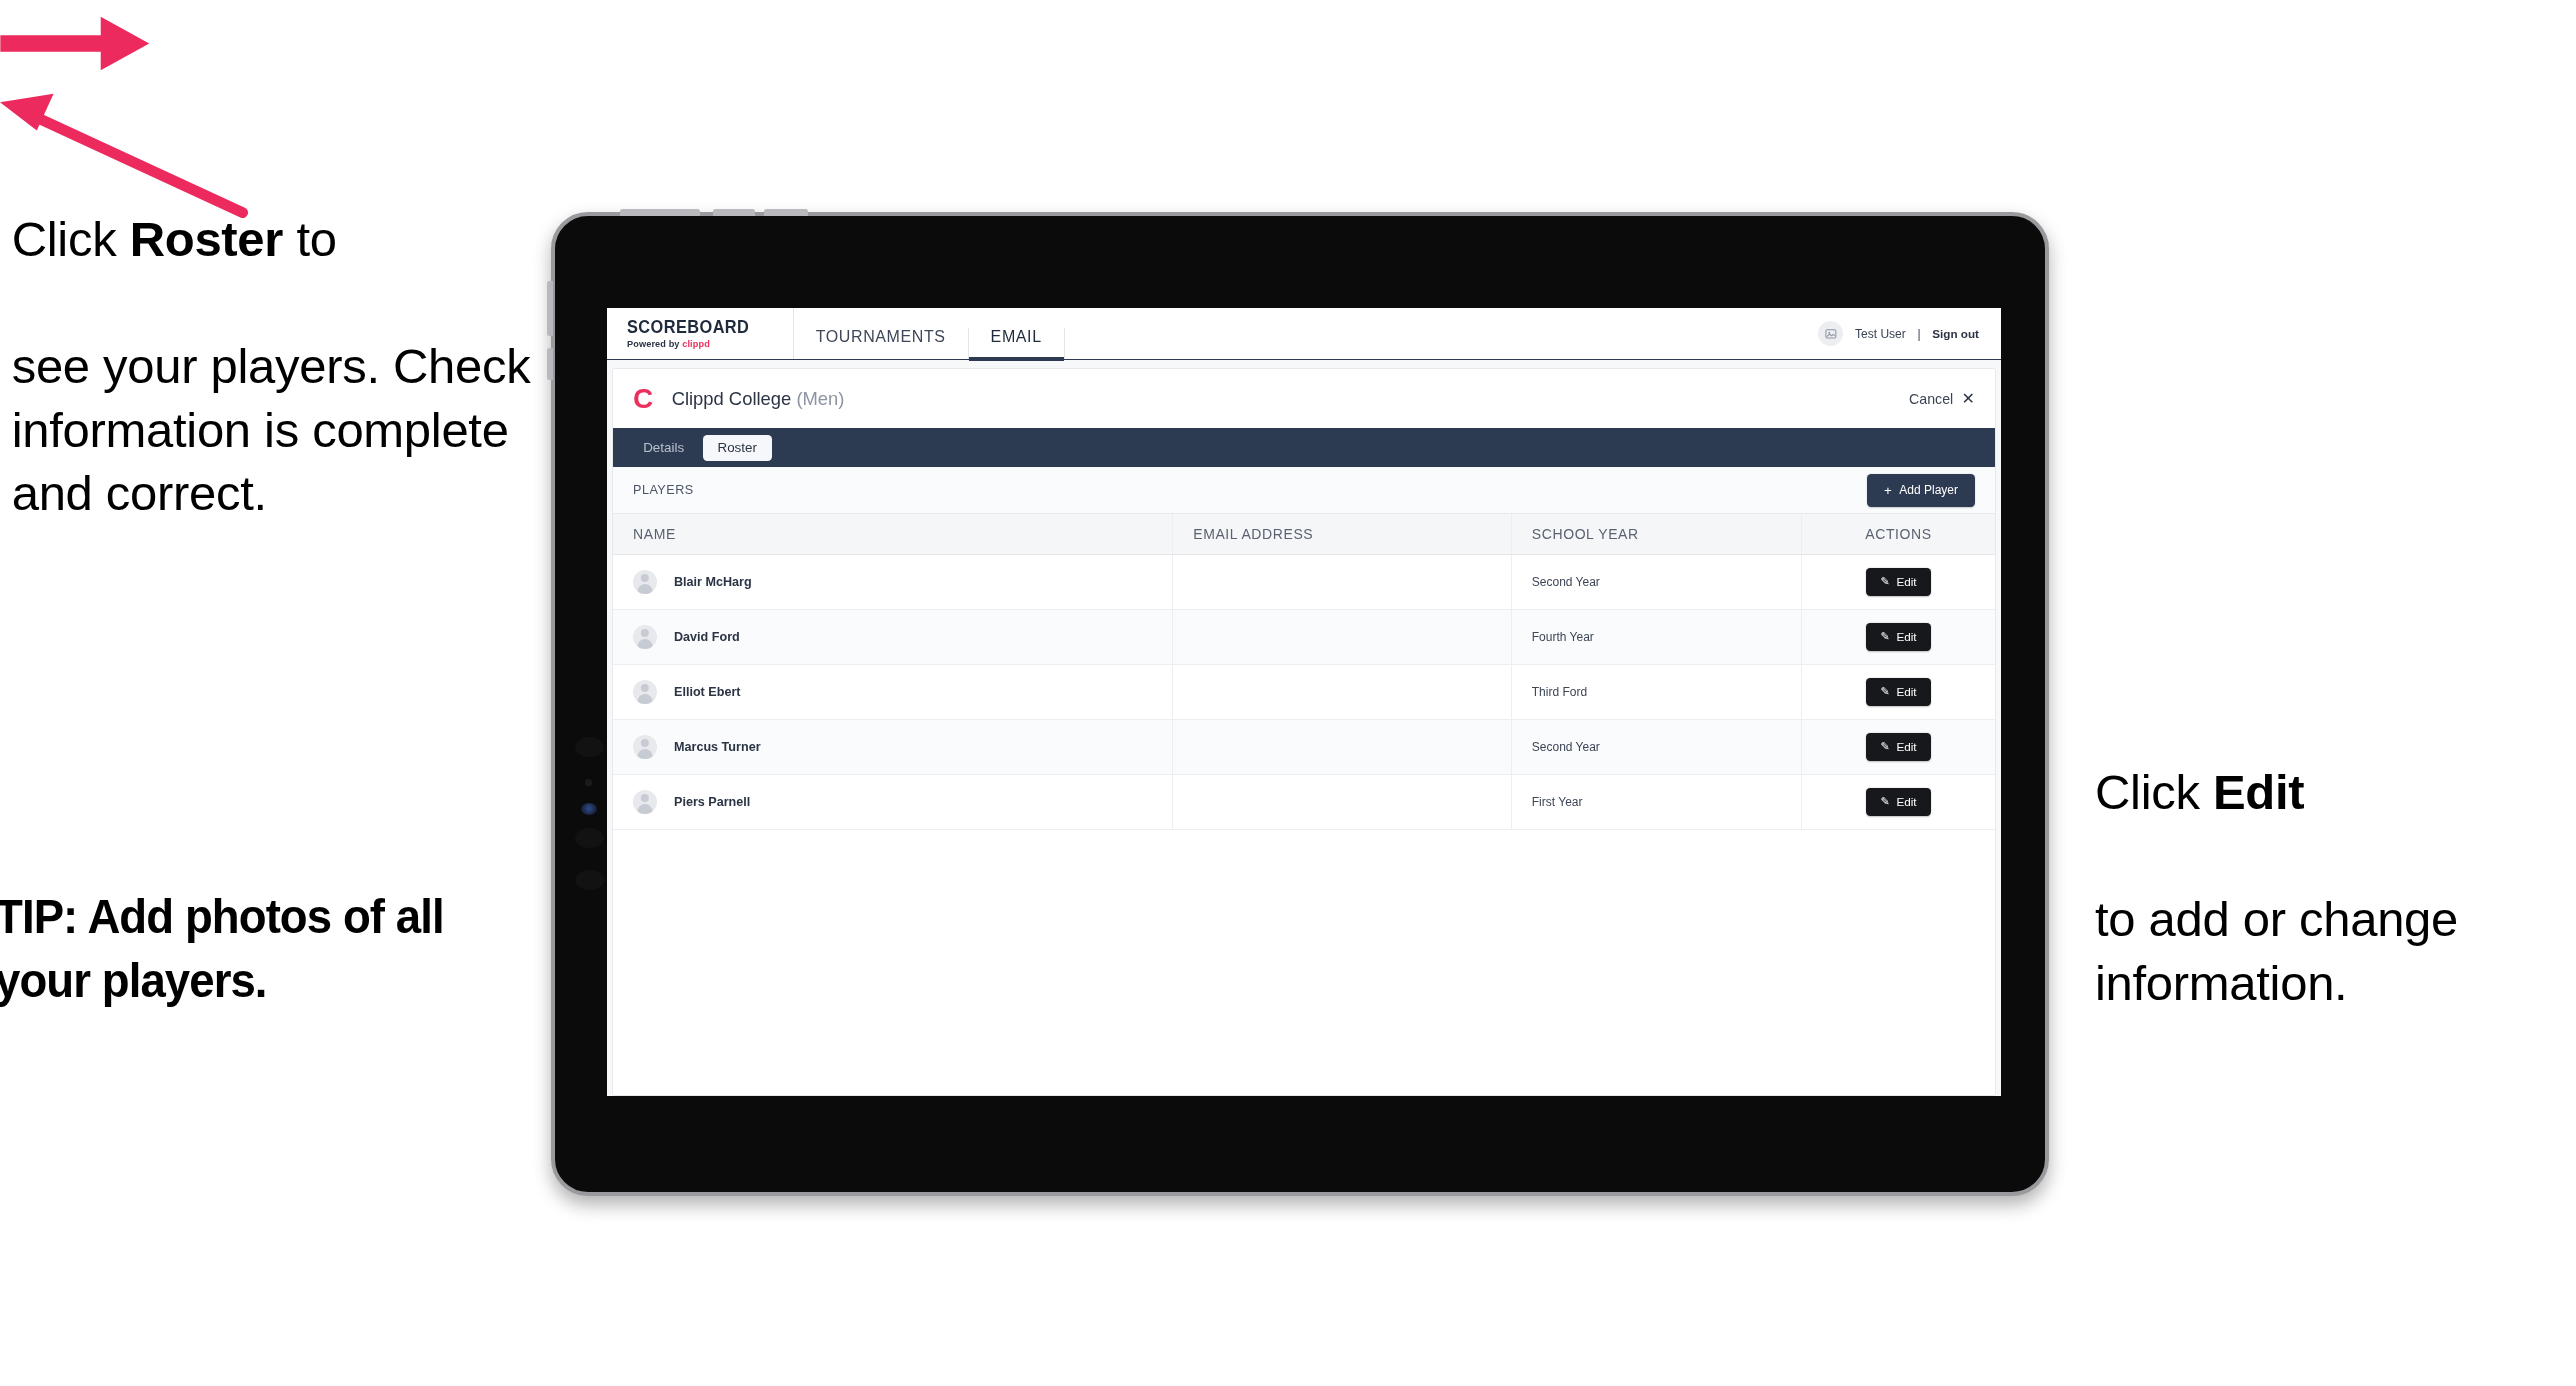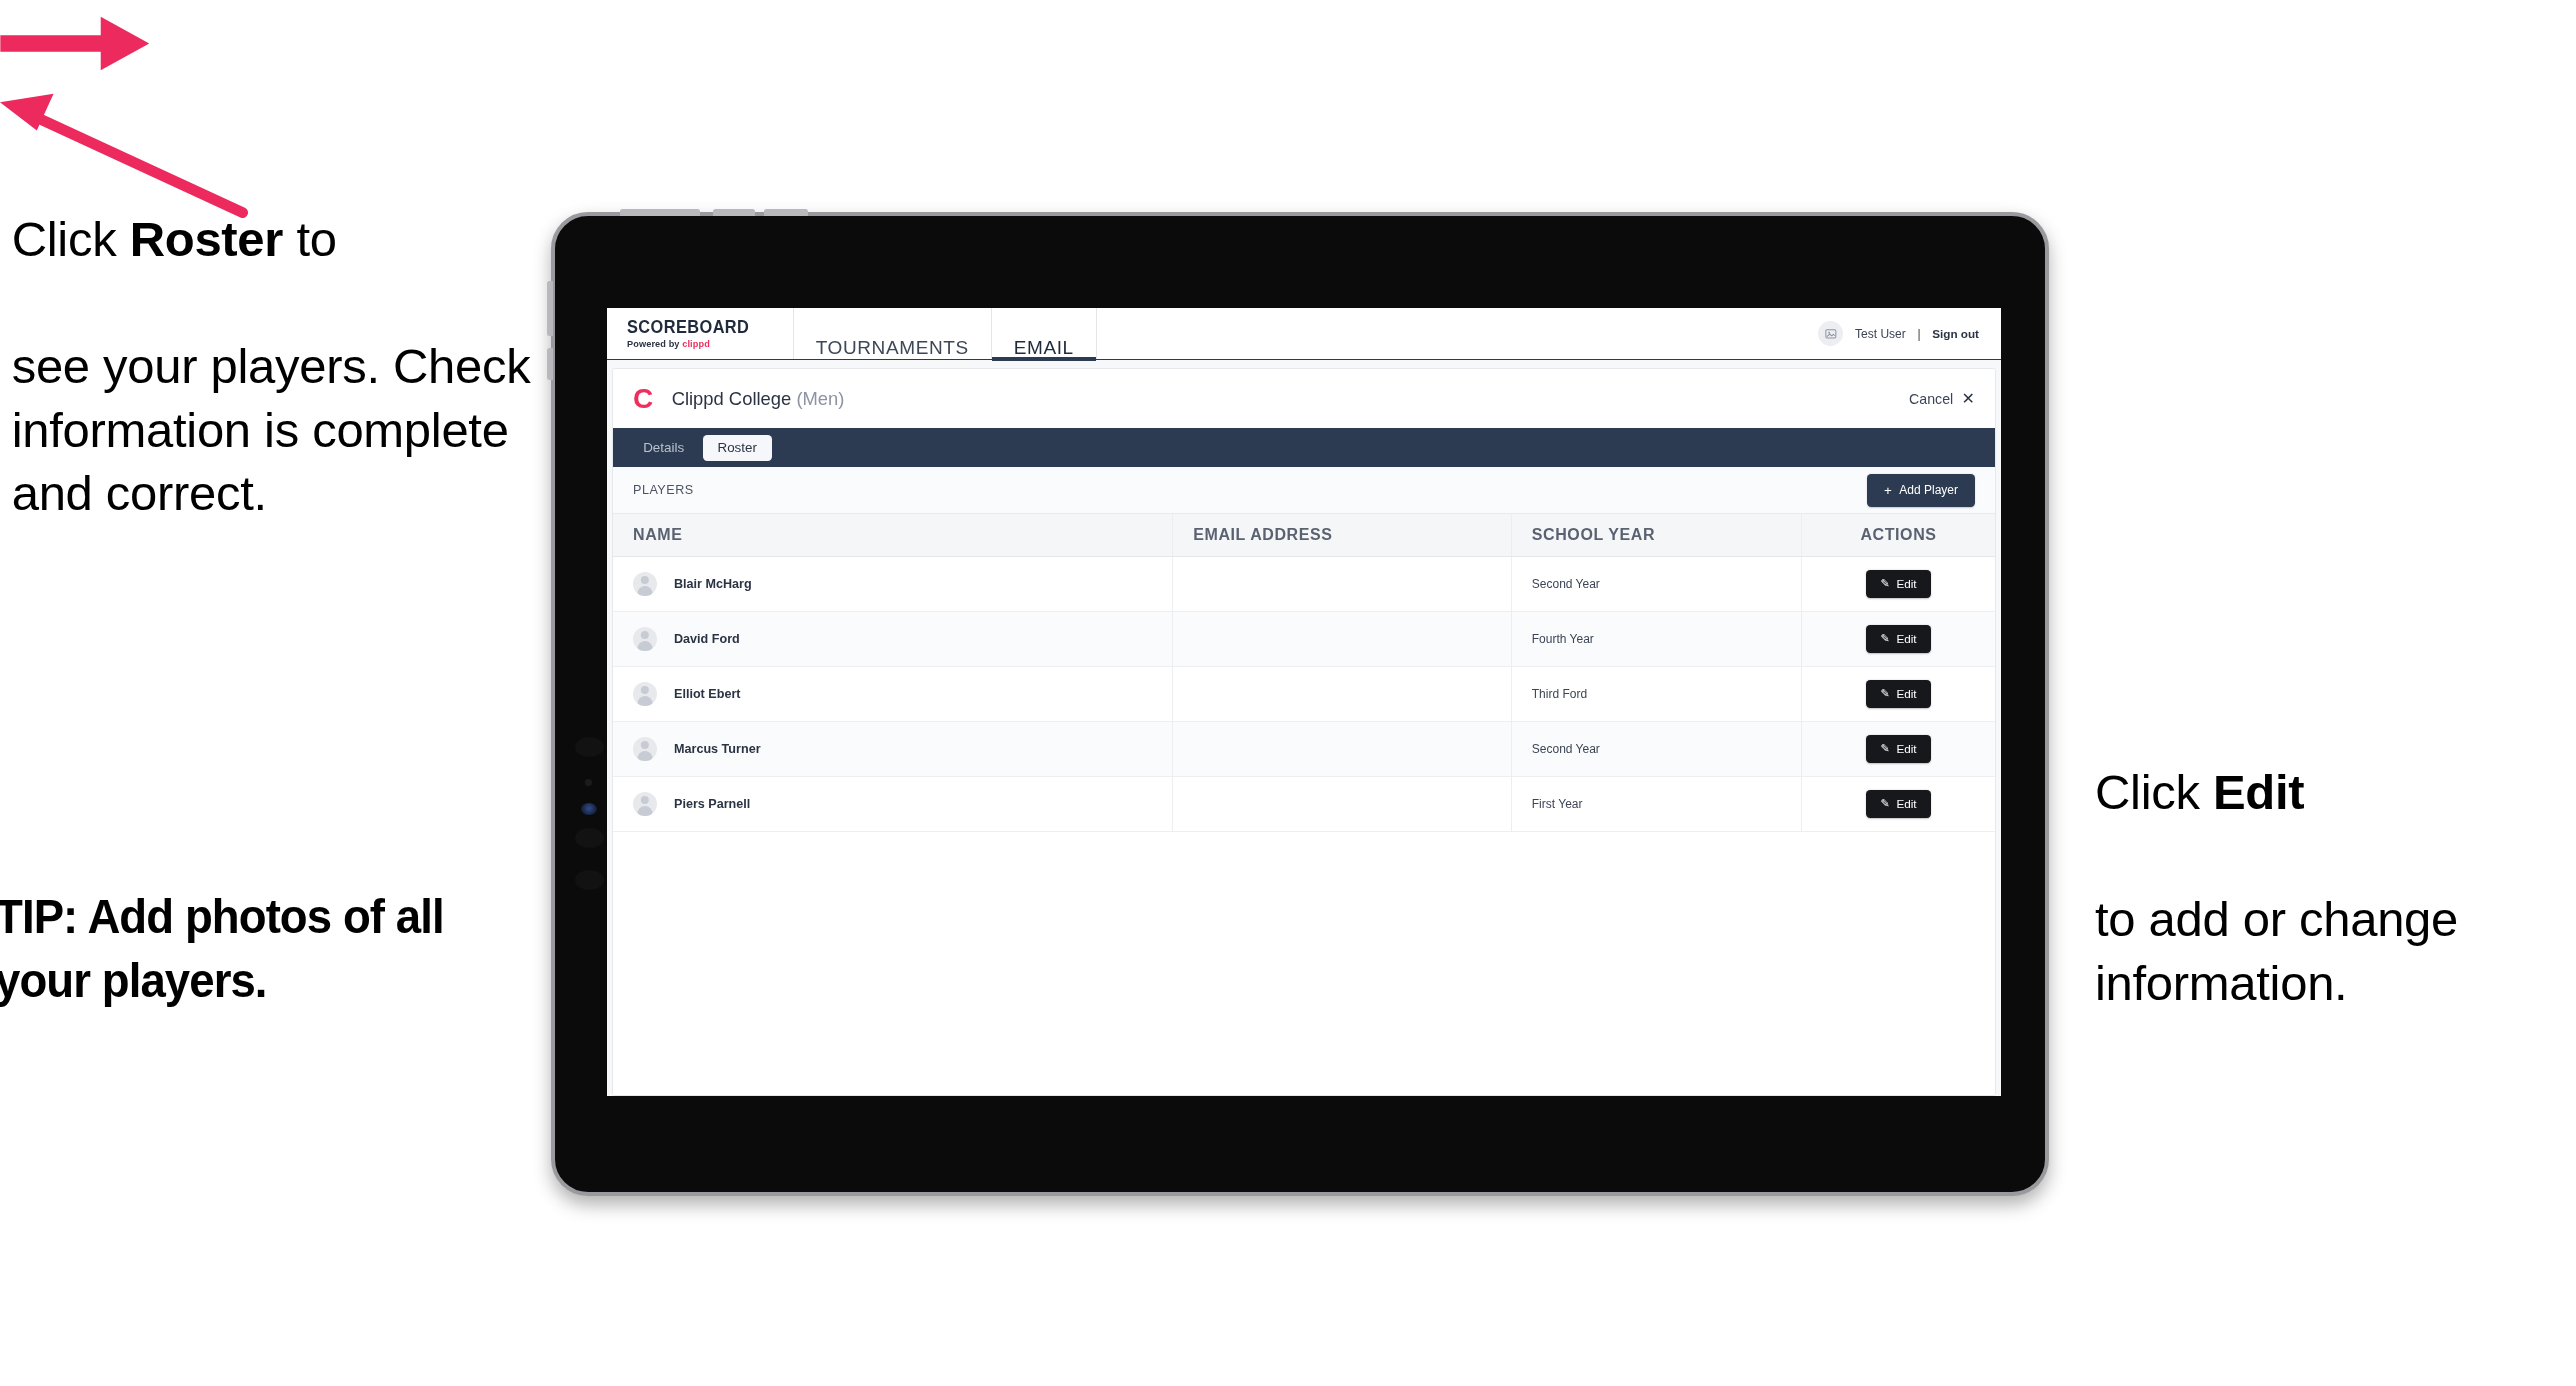--- a/index.html
+++ b/index.html
@@ -94,24 +94,25 @@
     font-family: "Liberation Sans", sans-serif;
     transform: scaleX(0.86); transform-origin: left center;
   }
   .brand-sub {
     font-size: 9.2px; color: #2b3444; margin-top: 4.2px;
     font-weight: 700; letter-spacing: 0.1px; line-height: 1;
   }
   .brand-sub .pink { color: #ec2f5d; }
 
   .navtab {
-    display: flex; align-items: flex-end; padding: 0 22px;
-    font-size: 19px; color: #3d4757; letter-spacing: 0.6px;
+    display: flex; align-items: flex-start; padding: 0 22px;
+    font-size: 16px; color: #3d4757; letter-spacing: 0.6px;
     border-right: 0.8px solid #e3e5e9;
     position: relative;
+    margin-top: 20px;
   }
   .navtab.active { color: #1f2a3c; }
   .navtab.active::after {
     content: ""; position: absolute; left: 0; right: 0; bottom: -1.7px;
     height: 3.4px; background: #2c3b52;
   }
   .nav-spacer { flex: 1; }
   .navright {
     display: flex; align-items: center; gap: 11.7px; padding-right: 22px;
     font-size: 12px; color: #3a4454;
@@ -173,21 +174,21 @@
     margin-left: auto; background: #2c3b52; color: #fff;
     font-size: 12px; padding: 9.2px 17px; border-radius: 4.2px;
     display: flex; align-items: center; gap: 7.5px; border: none;
     box-shadow: 0 0.8px 1.7px rgba(0,0,0,.2);
   }
   .add-player .plus { font-size: 13.4px; line-height: 1; }
 
   table.roster { width: 100%; border-collapse: collapse; table-layout: fixed; }
   table.roster th {
     background: #f5f6f8; text-align: left;
-    font-size: 16px; font-weight: 700; color: #5a6271;
+    font-size: 14px; font-weight: 400; color: #5a6271;
     letter-spacing: 0.6px; padding: 11.7px 0 11.7px 20px;
     border-bottom: 0.8px solid #e4e6ea;
     border-right: 0.8px solid #eceef1;
   }
   table.roster th:last-child { border-right: none; text-align: center; padding-left: 0; }
   table.roster td {
     padding: 0 0 0 20px; height: 55px;
     border-bottom: 0.8px solid #edeef1;
     border-right: 0.8px solid #eceef1;
     font-size: 12.6px; color: #2b3444; vertical-align: middle;

